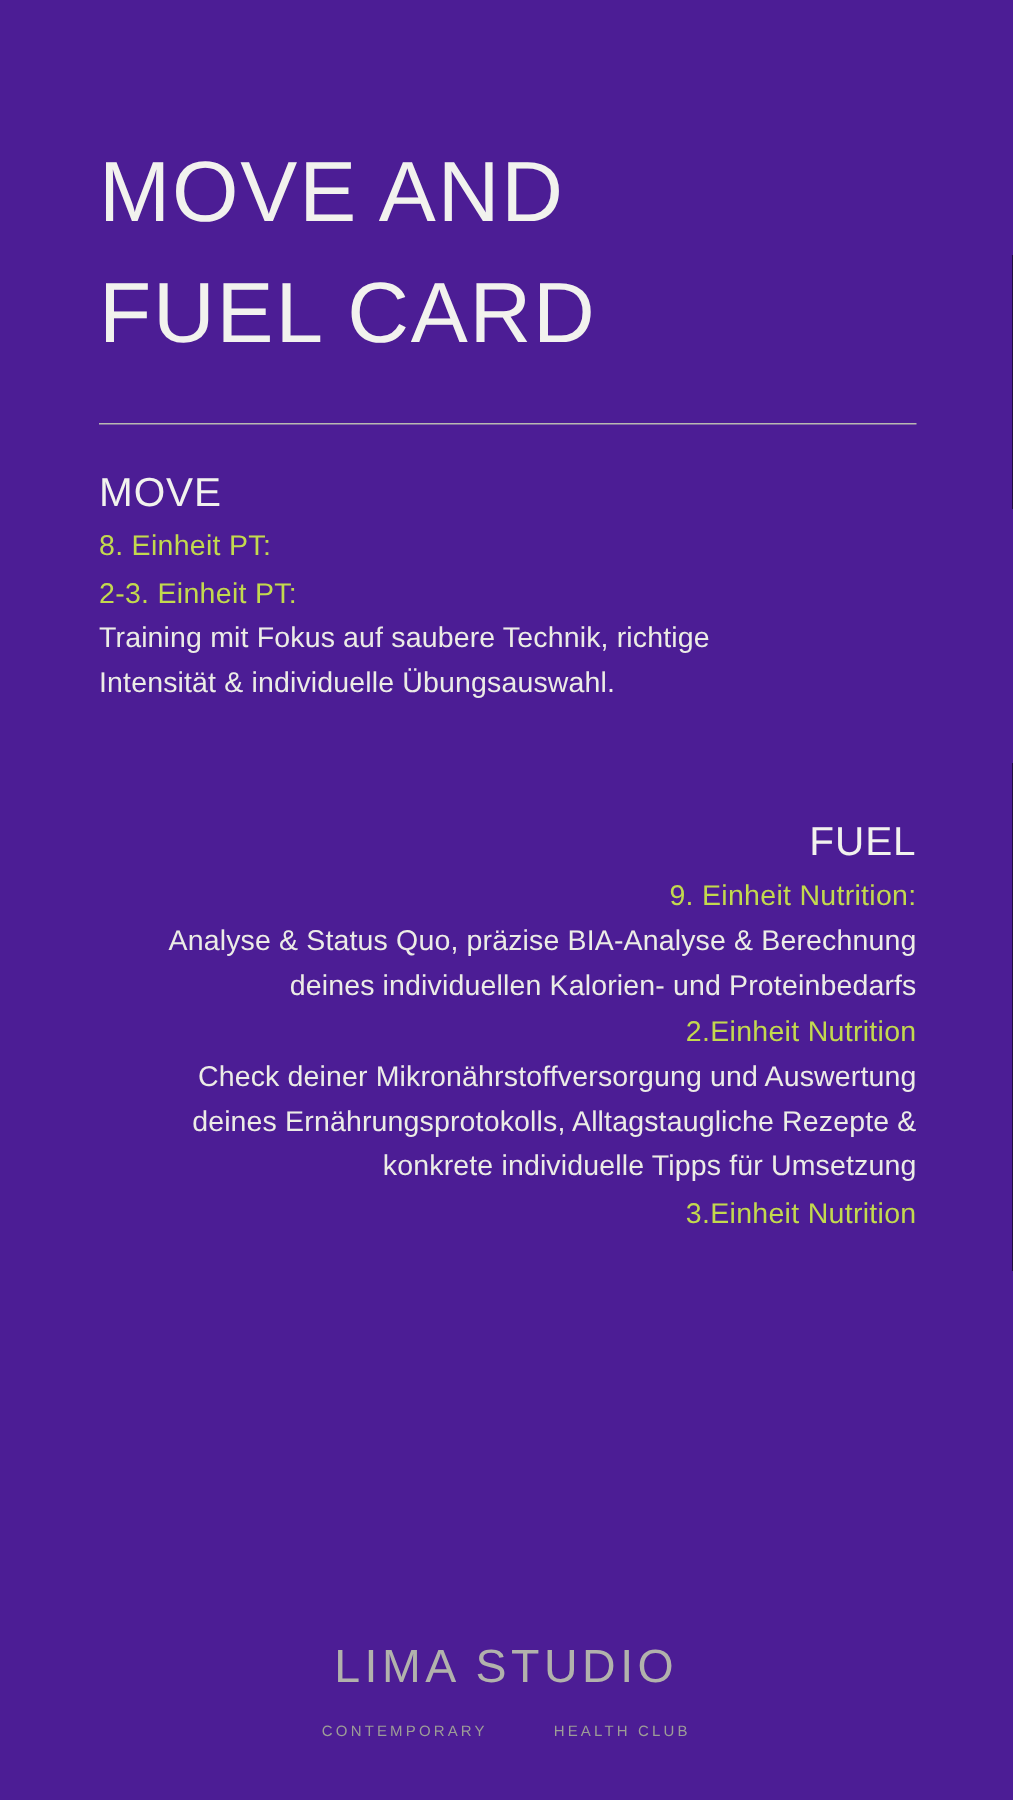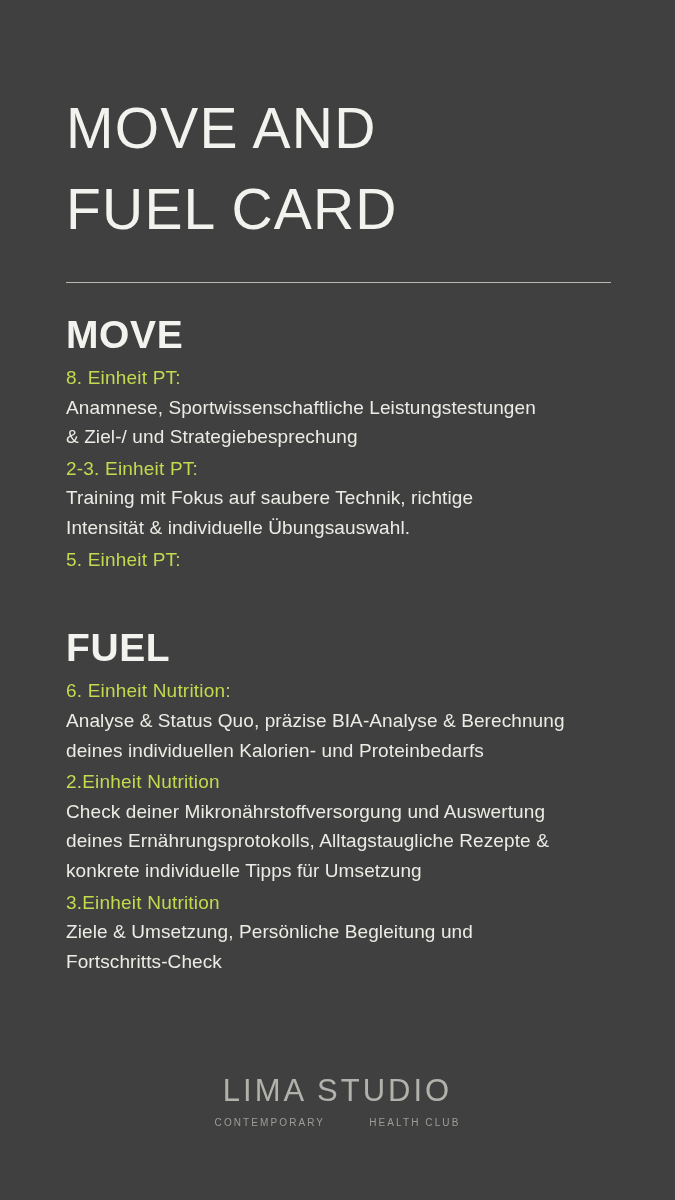--- a/index.html
+++ b/index.html
@@ -6,21 +6,21 @@
   html, body {
     width: 675px;
     height: 1200px;
     background: #000000;
     font-family: "Liberation Sans", sans-serif;
   }
   .page {
     position: relative;
     width: 675px;
     height: 1200px;
-    background: #404040;
+    background: #4c1d95;
     overflow: hidden;
   }
   .content {
     position: absolute;
     left: 66px;
     top: 88px;
     width: 545px;
   }
   .title {
     color: #f2f2ee;
@@ -33,26 +33,27 @@
   .divider {
     margin-top: 32px;
     width: 545px;
     height: 1px;
     background: #b9b9b2;
   }
   .section {
     margin-top: 30px;
   }
   .section + .section {
-    margin-top: 52px;
+    margin-top: 76px;
+    text-align: right;
   }
   .section-title {
     color: #f2f2ee;
-    font-size: 39px;
-    font-weight: 700;
+    font-size: 27px;
+    font-weight: 400;
     letter-spacing: 0.6px;
     margin-bottom: 6px;
   }
   .item { margin-bottom: 2px; }
   .item-label {
     color: #c3d94e;
     font-size: 19px;
     font-weight: 400;
     letter-spacing: 0.2px;
     line-height: 1.56;
@@ -62,31 +63,31 @@
     font-size: 19px;
     font-weight: 300;
     line-height: 1.56;
     letter-spacing: 0.1px;
     white-space: pre-line;
   }
   .footer {
     position: absolute;
     left: 0;
     right: 0;
-    bottom: 72px;
+    bottom: 40px;
     text-align: center;
   }
   .brand {
     color: #b2b2ac;
     font-size: 31px;
     font-weight: 300;
     letter-spacing: 3px;
   }
   .brand-sub {
-    margin-top: 8px;
+    margin-top: 20px;
     color: #9d9d97;
     font-size: 10px;
     font-weight: 400;
     letter-spacing: 2.1px;
     display: flex;
     justify-content: center;
     gap: 44px;
   }
 </style>
 </head>
@@ -97,55 +98,50 @@
 
     <h1 class="title">MOVE AND
 FUEL CARD</h1>
     <div class="divider"></div>
 
     <div class="section">
       <div class="section-title">MOVE</div>
 
       <div class="item">
         <div class="item-label">8.  Einheit PT:</div>
-        <div class="item-body">Anamnese, Sportwissenschaftliche Leistungstestungen
-&amp; Ziel-/ und Strategiebesprechung</div>
       </div>
 
       <div class="item">
         <div class="item-label">2-3. Einheit PT:</div>
         <div class="item-body">Training mit Fokus auf saubere Technik, richtige
 Intensität &amp; individuelle Übungsauswahl.</div>
       </div>
 
       <div class="item">
-        <div class="item-label">5. Einheit PT:</div>
       </div>
     </div>
 
     <div class="section">
       <div class="section-title">FUEL</div>
 
       <div class="item">
-        <div class="item-label">6. Einheit Nutrition:</div>
+        <div class="item-label">9. Einheit Nutrition:</div>
         <div class="item-body">Analyse &amp; Status Quo, präzise BIA-Analyse &amp; Berechnung
 deines individuellen Kalorien- und Proteinbedarfs</div>
       </div>
 
       <div class="item">
         <div class="item-label">2.Einheit Nutrition</div>
         <div class="item-body">Check deiner Mikronährstoffversorgung und Auswertung
 deines Ernährungsprotokolls, Alltagstaugliche Rezepte &amp;
 konkrete individuelle Tipps für Umsetzung</div>
       </div>
 
       <div class="item">
         <div class="item-label">3.Einheit Nutrition</div>
-        <div class="item-body">Ziele &amp; Umsetzung, Persönliche Begleitung und
-Fortschritts-Check</div>
       </div>
     </div>
 
   </div>
 
   <div class="footer">
     <div class="brand">LIMA STUDIO</div>
     <div class="brand-sub">
       <span>CONTEMPORARY</span>
       <span>HEALTH CLUB</span>

